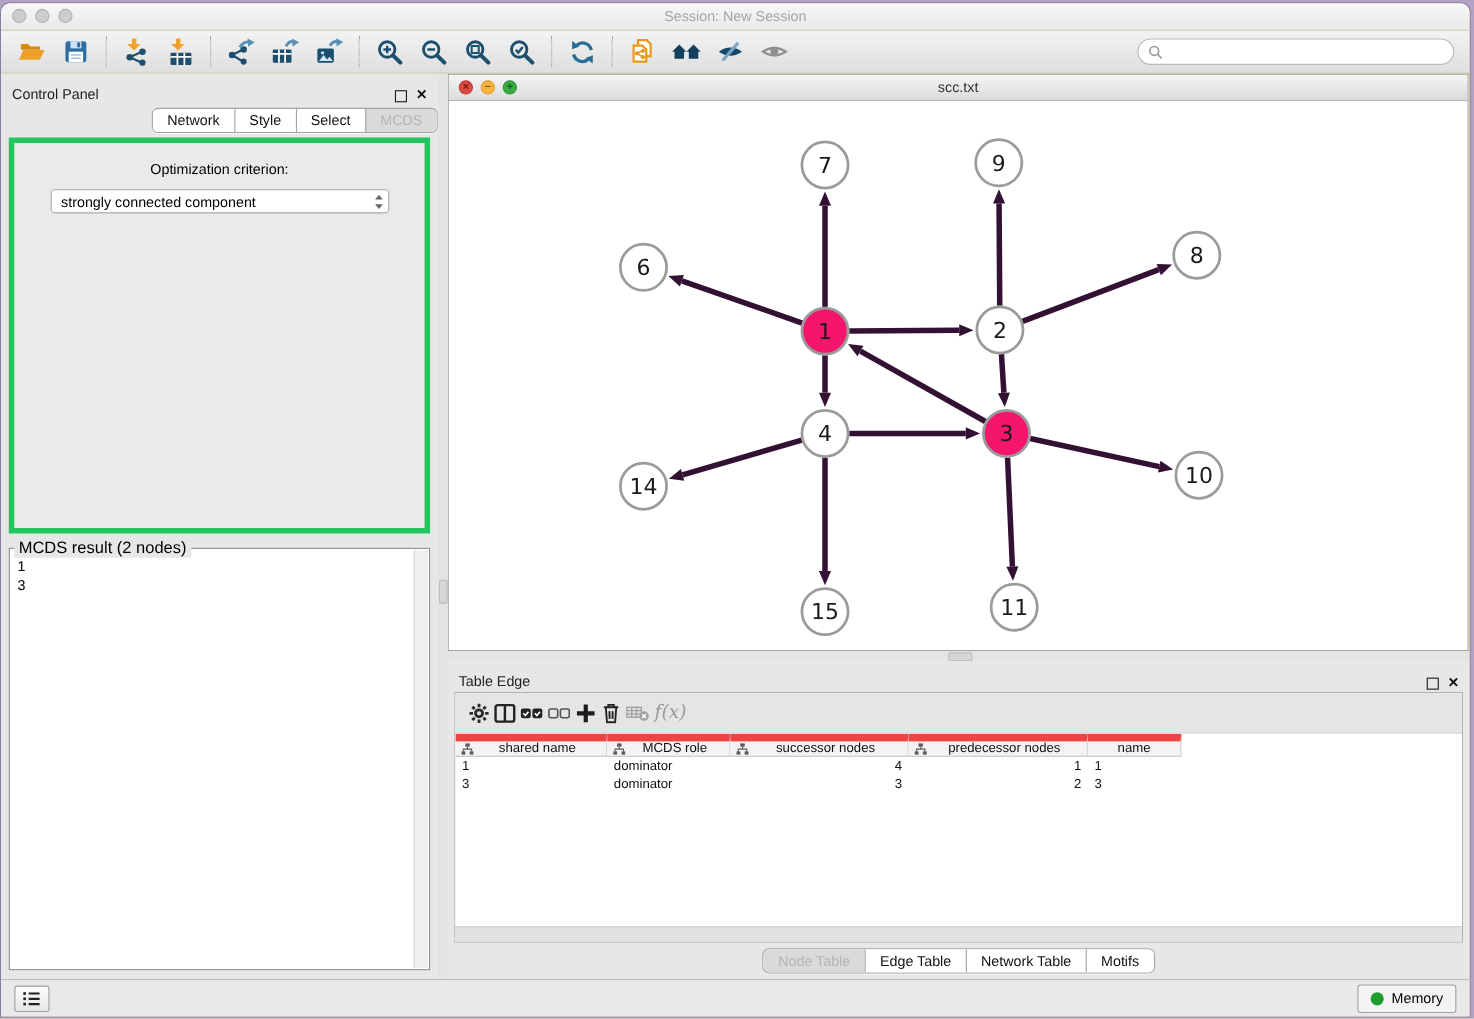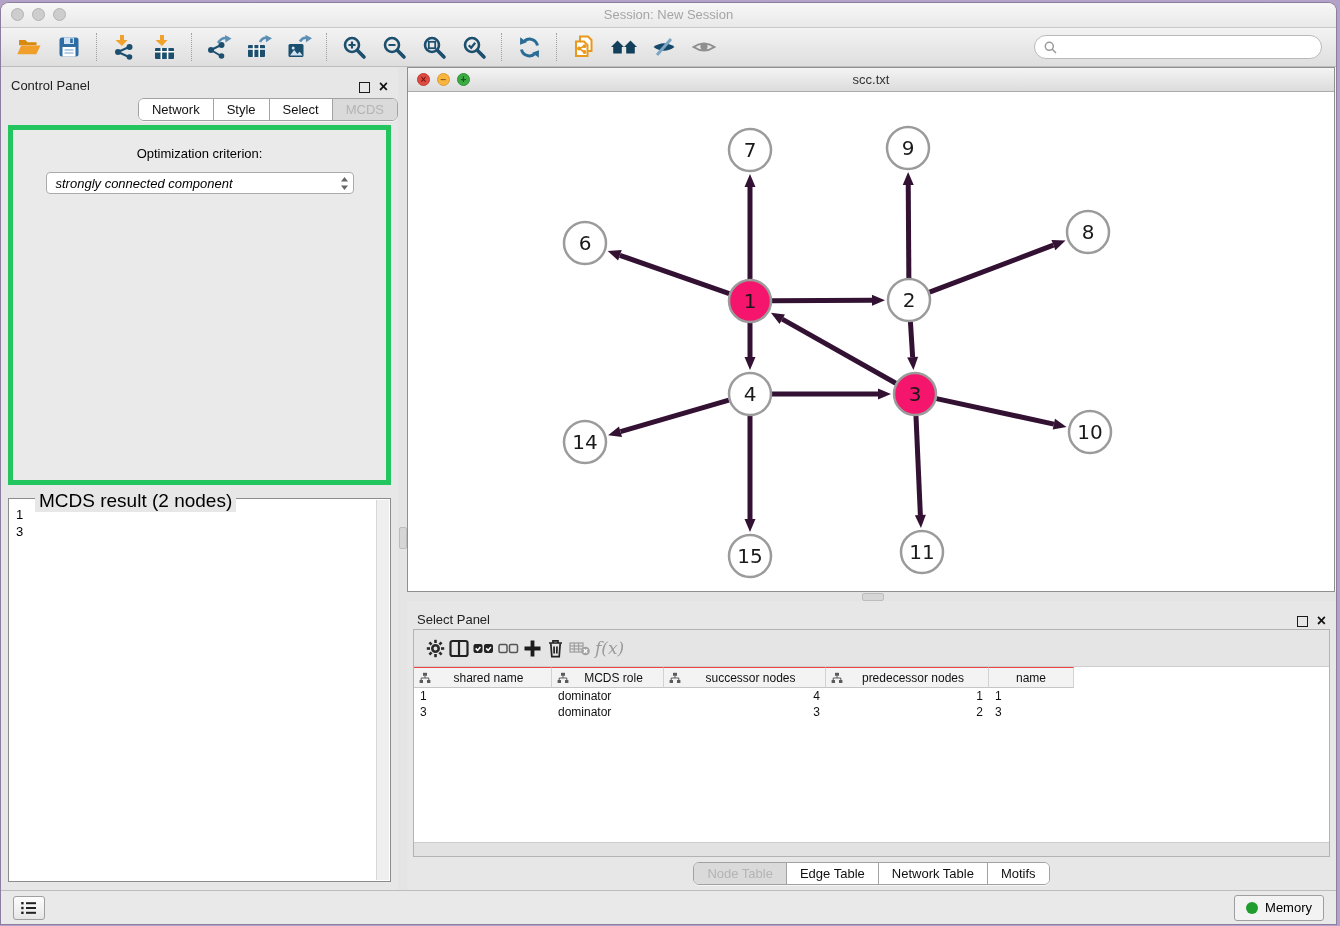--- a/index.html
+++ b/index.html
@@ -36,25 +36,25 @@
   .close-icon{font-size:16px;font-weight:bold;color:#111;line-height:12px;}
   .tabs-row{height:32px;display:flex;justify-content:flex-end;align-items:center;flex:0 0 auto;}
   .segmented{display:inline-flex;border:1px solid #a2a2a2;border-radius:6px;overflow:hidden;background:#fff;box-shadow:0 1px 0 rgba(255,255,255,.6);}
   .seg-tab{padding:3px 13px;font-size:13px;color:#111;background:#fff;border-left:1px solid #a2a2a2;white-space:nowrap;}
   .seg-tab:first-child{border-left:none;}
   .seg-tab.selected{background:#dadada;color:#b4b4b4;}
   .cp-body{flex:1;display:flex;flex-direction:column;padding:0 7px 8px;min-height:0;}
   .mcds-panel{height:360px;border:5px solid #22c55e;background:#eaeaea;text-align:center;padding-top:16px;box-sizing:border-box;flex:0 0 auto;}
   .opt-label{font-size:13px;color:#000;margin-bottom:11px;}
   .dropdown{margin:0 auto;width:308px;height:22px;background:#fff;border:1px solid #ababab;border-radius:4px;display:flex;align-items:center;padding:0 4px 0 9px;font-size:13px;box-sizing:border-box;}
-  .dropdown-value{flex:1;text-align:left;font-style:italic;}
+  .dropdown-value{flex:1;text-align:left;}
   .btn-row{margin-top:13px;display:flex;justify-content:center;gap:14px;}
   .mac-btn{height:22px;background:linear-gradient(#ffffff,#ededed);border:1px solid #a8a8a8;border-radius:4px;font-size:13px;display:flex;align-items:center;justify-content:center;padding:0 16px;color:#000;}
   .result-fieldset{flex:1;margin-top:13px;border:1px solid #8c8c8c;position:relative;background:#fff;min-height:0;}
-  .result-legend{position:absolute;top:-9px;left:26px;background:#e7e7e7;padding:0 4px;font-size:19px;color:#000;}
+  .result-legend{position:absolute;top:-9px;left:4px;background:#e7e7e7;padding:0 4px;font-size:15px;color:#000;}
   .result-area{position:absolute;inset:1px 13px 1px 1px;padding:6px 6px;font-size:13px;line-height:17px;color:#000;overflow:hidden;}
   .result-scrolltrack{position:absolute;top:1px;bottom:1px;right:1px;width:12px;background:#efefef;border-left:1px solid #d7d7d7;}
   
   .divider-v{width:9px;background:#e4e4e4;position:relative;flex:0 0 auto;}
   .divider-v .grip{position:absolute;top:460px;left:1px;width:6px;height:20px;border:1px solid #bdbdbd;background:#d6d6d6;border-radius:2px;}
   .divider-h{height:9px;background:#e4e4e4;position:relative;flex:0 0 auto;}
   .divider-h .grip{position:absolute;left:50%;top:1px;margin-left:-10px;width:20px;height:6px;border:1px solid #bdbdbd;background:#d6d6d6;border-radius:2px;}
   
   .right-col{flex:1;display:flex;flex-direction:column;min-width:0;min-height:0;}
   .network-window{height:525px;border:1px solid #8f8f8f;margin-right:1px;background:#fff;display:flex;flex-direction:column;flex:0 0 auto;box-sizing:border-box;}
@@ -68,21 +68,21 @@
   .nw-canvas{flex:1;position:relative;background:#fff;min-height:0;}
   .nw-canvas svg{position:absolute;inset:0;}
   
   .table-panel{flex:1;display:flex;flex-direction:column;background:#e7e7e7;min-height:0;}
   .tp-container{flex:1;margin:2px 6px 0 6px;border:1px solid #b3b3b3;background:#fff;display:flex;flex-direction:column;min-height:0;}
   .tp-toolbar{height:36px;background:#e5e5e5;border-bottom:1px solid #cfcfcf;display:flex;align-items:center;padding:0 12px;gap:4px;flex:0 0 auto;}
   .tpt-btn{display:flex;align-items:center;justify-content:center;}
   .fx-label{font-family:"DejaVu Serif",serif;font-style:italic;font-size:17px;color:#9a9a9a;}
   .tp-table{flex:1;background:#fff;overflow:hidden;min-height:0;}
   .thead{display:flex;}
-  .th{box-sizing:border-box;height:21px;background:#f3f3f3;border-right:1px solid #d2d2d2;border-bottom:1px solid #c6c6c6;border-top:1px solid #ef4444;display:flex;align-items:center;padding:0 5px;font-size:12px;color:#111;flex:0 0 auto;}
+  .th{box-sizing:border-box;height:21px;background:#f3f3f3;border-right:1px solid #d2d2d2;border-bottom:1px solid #c6c6c6;border-top:7px solid #ef4444;display:flex;align-items:flex-end;padding:0 5px;font-size:12px;color:#111;flex:0 0 auto;}
   .th .th-label{flex:1;text-align:center;white-space:nowrap;}
   .tr{display:flex;height:16px;align-items:center;font-size:12px;color:#111;}
   .td{box-sizing:border-box;padding:0 6px;white-space:nowrap;overflow:hidden;flex:0 0 auto;}
   .td.align-right{text-align:right;}
   .tp-bottom-strip{height:13px;background:#e2e2e2;border-top:1px solid #cdcdcd;flex:0 0 auto;}
   .tp-tabs-row{height:33px;display:flex;align-items:center;justify-content:center;flex:0 0 auto;}
   
   .statusbar{height:33px;background:#e9e9e9;border-top:1px solid #bdbdbd;display:flex;align-items:center;padding:0 12px;flex:0 0 auto;}
   .list-btn{width:30px;height:22px;background:linear-gradient(#fdfdfd,#e6e6e6);border:1px solid #9f9f9f;border-radius:3px;display:flex;align-items:center;justify-content:center;}
   .memory-btn{margin-left:auto;height:24px;border:1px solid #9f9f9f;border-radius:3px;background:#f3f3f3;display:flex;align-items:center;gap:7px;padding:0 11px;font-size:13px;color:#000;justify-content:space-between;}
@@ -429,21 +429,21 @@
             </svg>
         </div>
       </div>
 
       <div class="divider-h">
           <span class="grip"></span>
         </div>
 
       <div class="table-panel">
         <div class="panel-header">
-          <span>Select Panel</span>
+          <span>Table Edge</span>
           <span class="win-controls">
             <span class="float-icon"></span>
             <span class="close-icon">×</span>
           </span>
         </div>
         <div class="tp-container">
           <div class="tp-toolbar">
             <span class="tpt-btn">
               <svg width="19" height="19" viewBox="0 0 19 19">
                   <circle cx="9.5" cy="9.5" r="3.2" fill="none" stroke="#2b2b2b" stroke-width="2.6"></circle>

